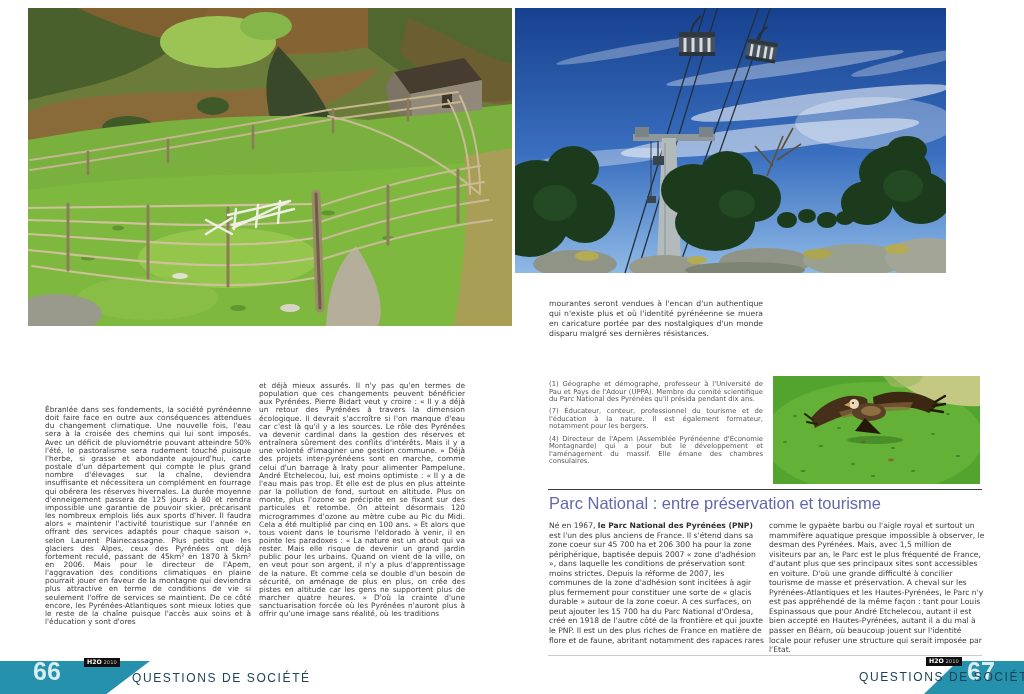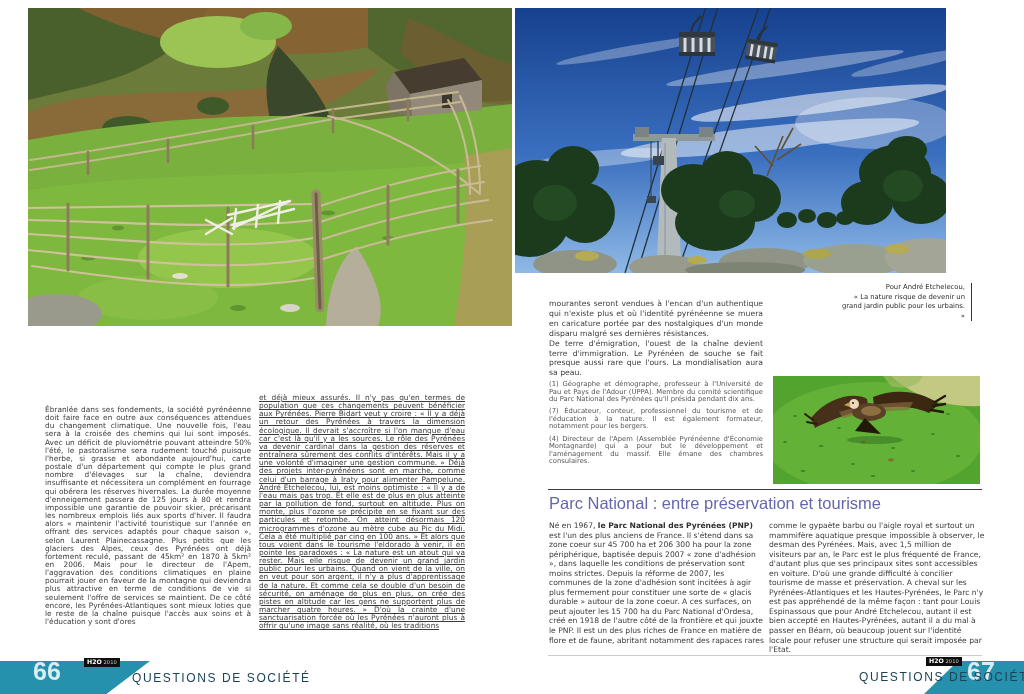--- a/index.html
+++ b/index.html
@@ -16,21 +16,21 @@
   .caption { position:absolute; left:838px; top:283px; width:134px;
              font-size:6.8px; line-height:1.4; text-align:right; color:#2a2a2a;
              padding-right:6px; border-right:1px solid #333; min-height:38px; }
 
   .article-title { position:absolute; left:45px; top:379px; width:220px;
                    font-size:14.5px; font-weight:bold; color:#bd3a26; letter-spacing:.2px; }
 
   .bodycol { position:absolute; font-size:7.4px; line-height:8.15px; text-align:justify;
              color:#3b3b3b; }
   .col1 { left:45px;  top:406px; width:206px; }
-  .col2 { left:259px; top:394px; width:206px;text-decoration:underline; }
+  .col2 { left:259px; top:382px; width:206px; }
 
   .col3 { position:absolute; left:549px; top:299px; width:214px;
           font-size:7.7px; line-height:9.9px; text-align:justify; color:#3b3b3b; }
   .col3 p + p { margin-top:0; }
 
   .footnotes { position:absolute; left:549px; top:381px; width:214px;
                font-size:6.8px; line-height:7.6px; color:#555; text-align:justify; }
   .footnotes p { margin-bottom:4.5px; }
 
   .rule-top    { position:absolute; left:548px; top:489px; width:434px; height:1px; background:#3c3c3c; }
@@ -279,31 +279,26 @@
         <ellipse cx="412" cy="250" rx="42" ry="20" fill="#a3a597"></ellipse>
         <ellipse cx="72" cy="248" rx="12" ry="5" fill="#b5ab52"></ellipse>
         <ellipse cx="182" cy="252" rx="10" ry="4" fill="#b5ab52"></ellipse>
         <ellipse cx="302" cy="246" rx="14" ry="5" fill="#aea64e"></ellipse>
         <ellipse cx="382" cy="241" rx="12" ry="5" fill="#b5ab52"></ellipse>
         <ellipse cx="230" cy="262" rx="60" ry="8" fill="#7e8474"></ellipse>
       </g>
     </svg>
   </div>
 
-  <div class="caption">
-    <span>Pour André Etchelecou,</span><br>
-    <span>« La nature risque de devenir un grand jardin public pour les urbains. »</span>
-  </div>
 
   <div class="bodycol col1">Ébranlée dans ses fondements, la société pyrénéenne doit faire face en outre aux conséquences attendues du changement climatique. Une nouvelle fois, l'eau sera à la croisée des chemins qui lui sont imposés. Avec un déficit de pluviométrie pouvant atteindre 50% l'été, le pastoralisme sera rudement touché puisque l'herbe, si grasse et abondante aujourd'hui, carte postale d'un département qui compte le plus grand nombre d'élevages sur la chaîne, deviendra insuffisante et nécessitera un complément en fourrage qui obérera les réserves hivernales. La durée moyenne d'enneigement passera de 125 jours à 80 et rendra impossible une garantie de pouvoir skier, précarisant les nombreux emplois liés aux sports d'hiver. Il faudra alors « maintenir l'activité touristique sur l'année en offrant des services adaptés pour chaque saison », selon Laurent Plainecassagne. Plus petits que les glaciers des Alpes, ceux des Pyrénées ont déjà fortement reculé, passant de 45km² en 1870 à 5km² en 2006. Mais pour le directeur de l'Apem, l'aggravation des conditions climatiques en plaine pourrait jouer en faveur de la montagne qui deviendra plus attractive en terme de conditions de vie si seulement l'offre de services se maintient. De ce côté encore, les Pyrénées-Atlantiques sont mieux loties que le reste de la chaîne puisque l'accès aux soins et à l'éducation y sont d'ores</div>
   <div class="bodycol col2">et déjà mieux assurés. Il n'y pas qu'en termes de population que ces changements peuvent bénéficier aux Pyrénées. Pierre Bidart veut y croire : « Il y a déjà un retour des Pyrénées à travers la dimension écologique. Il devrait s'accroître si l'on manque d'eau car c'est là qu'il y a les sources. Le rôle des Pyrénées va devenir cardinal dans la gestion des réserves et entraînera sûrement des conflits d'intérêts. Mais il y a une volonté d'imaginer une gestion commune. » Déjà des projets inter-pyrénéens sont en marche, comme celui d'un barrage à Iraty pour alimenter Pampelune. André Etchelecou, lui, est moins optimiste : « Il y a de l'eau mais pas trop. Et elle est de plus en plus atteinte par la pollution de fond, surtout en altitude. Plus on monte, plus l'ozone se précipite en se fixant sur des particules et retombe. On atteint désormais 120 microgrammes d'ozone au mètre cube au Pic du Midi. Cela a été multiplié par cinq en 100 ans. » Et alors que tous voient dans le tourisme l'eldorado à venir, il en pointe les paradoxes : « La nature est un atout qui va rester. Mais elle risque de devenir un grand jardin public pour les urbains. Quand on vient de la ville, on en veut pour son argent, il n'y a plus d'apprentissage de la nature. Et comme cela se double d'un besoin de sécurité, on aménage de plus en plus, on crée des pistes en altitude car les gens ne supportent plus de marcher quatre heures. » D'où la crainte d'une sanctuarisation forcée où les Pyrénées n'auront plus à offrir qu'une image sans réalité, où les traditions</div>
 
   <div class="col3">
     <p>mourantes seront vendues à l'encan d'un authentique qui n'existe plus et où l'identité pyrénéenne se muera en caricature portée par des nostalgiques d'un monde disparu malgré ses dernières résistances.</p>
-    <p>De terre d'émigration, l'ouest de la chaîne devient terre d'immigration. Le Pyrénéen de souche se fait presque aussi rare que l'ours. La mondialisation aura sa peau.</p>
   </div>
 
   <div class="footnotes">
     <p>(1) Géographe et démographe, professeur à l'Université de Pau et Pays de l'Adour (UPPA). Membre du comité scientifique du Parc National des Pyrénées qu'il présida pendant dix ans.</p>
     <p>(7) Éducateur, conteur, professionnel du tourisme et de l'éducation à la nature. Il est également formateur, notamment pour les bergers.</p>
     <p>(4) Directeur de l'Apem (Assemblée Pyrénéenne d'Économie Montagnarde) qui a pour but le développement et l'aménagement du massif. Elle émane des chambres consulaires.</p>
   </div>
 
   <div class="photo photo-vulture">
     <svg viewBox="0 0 207 108" preserveAspectRatio="none">

